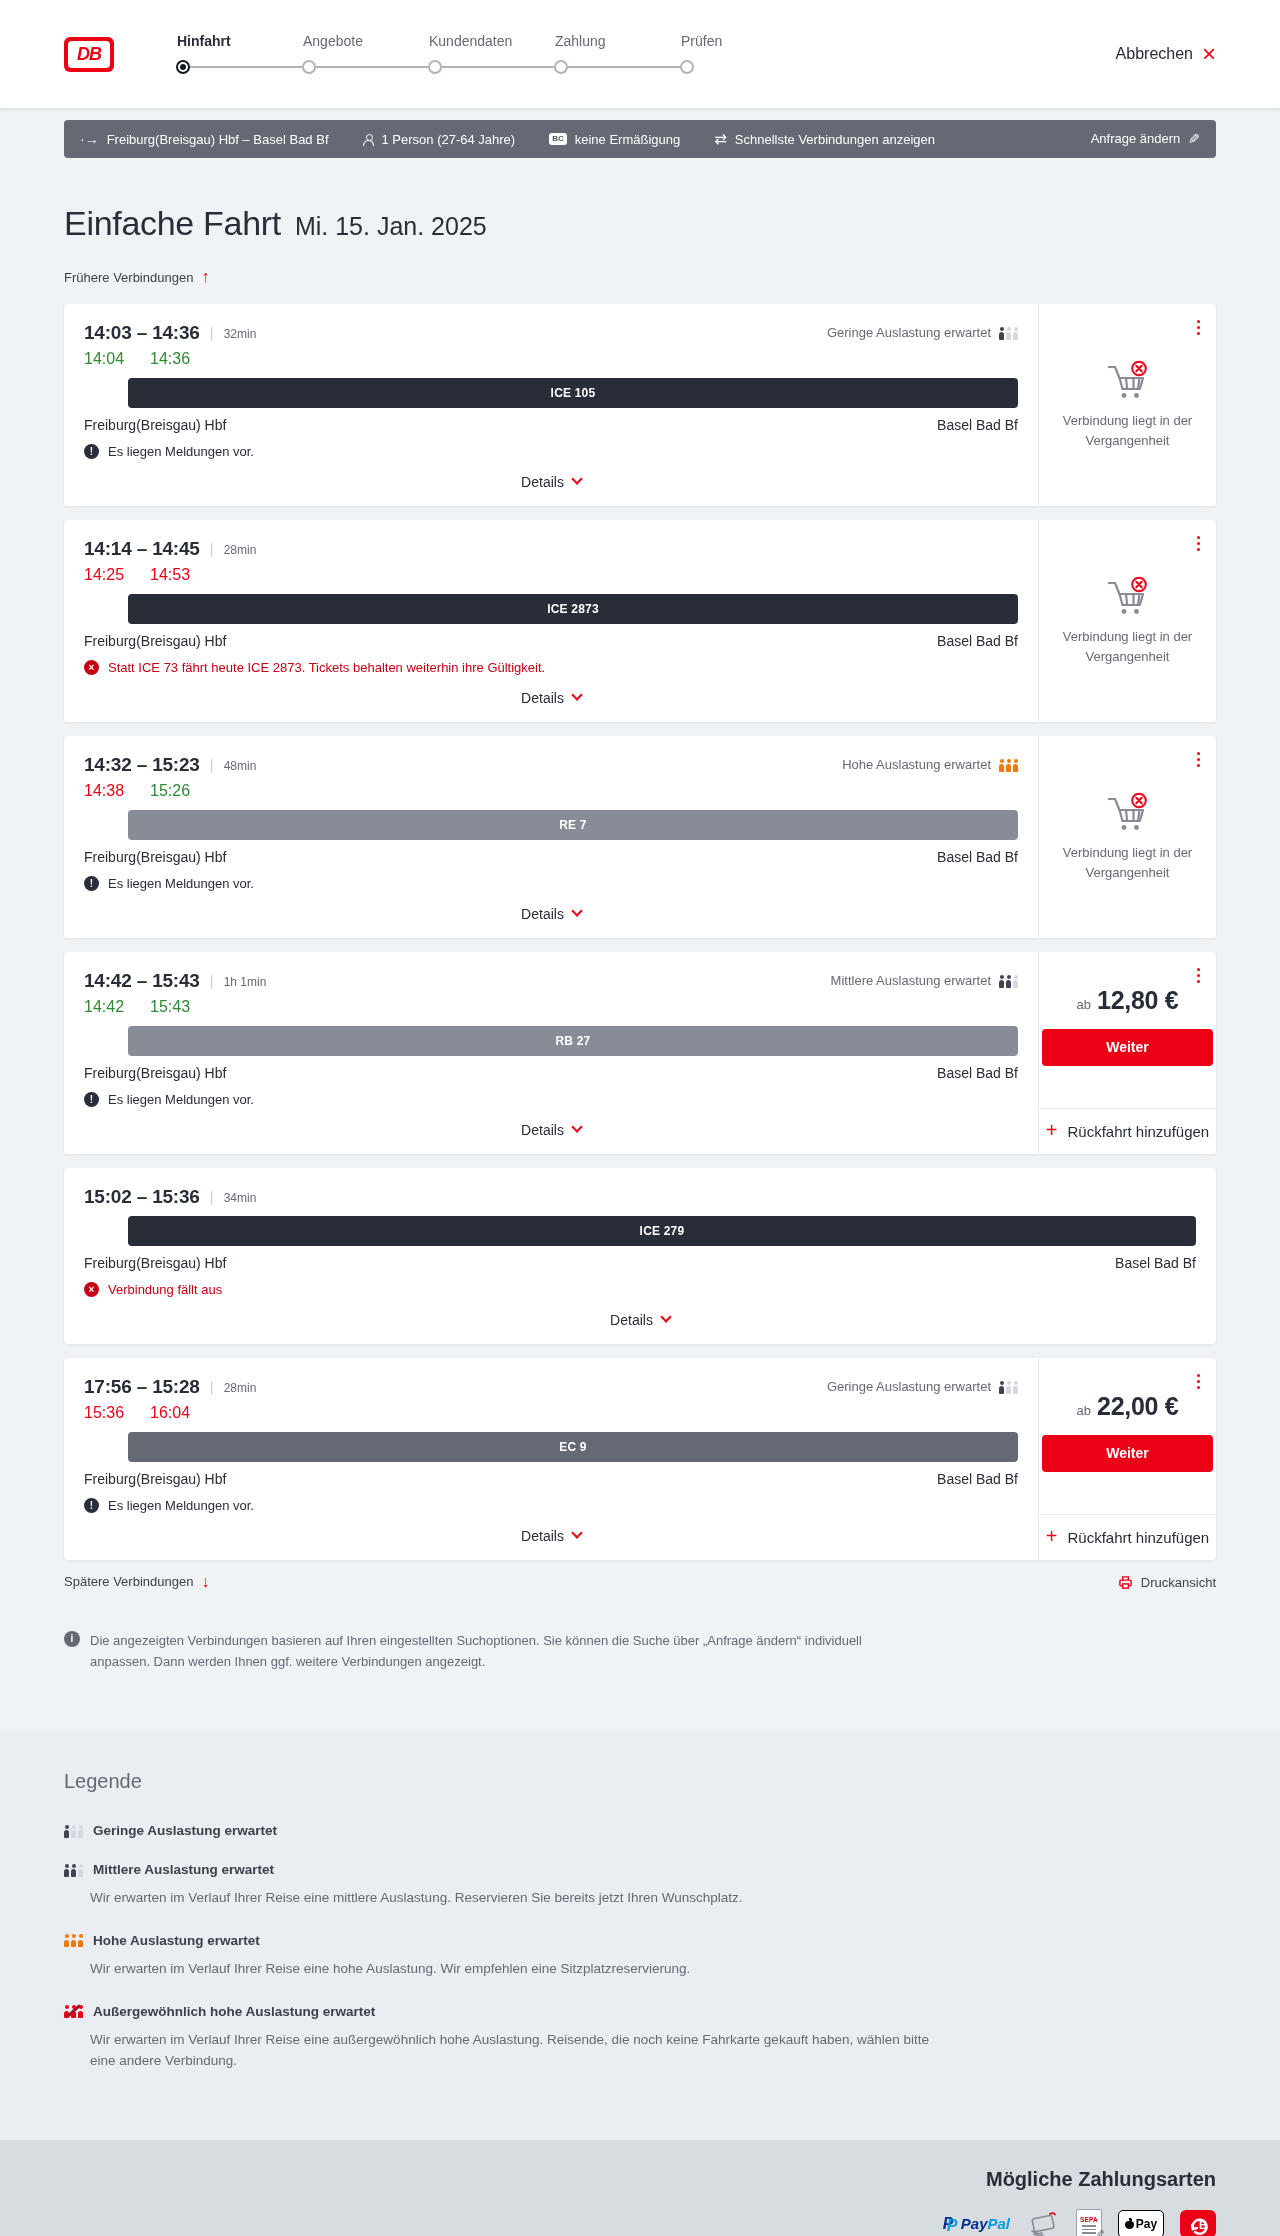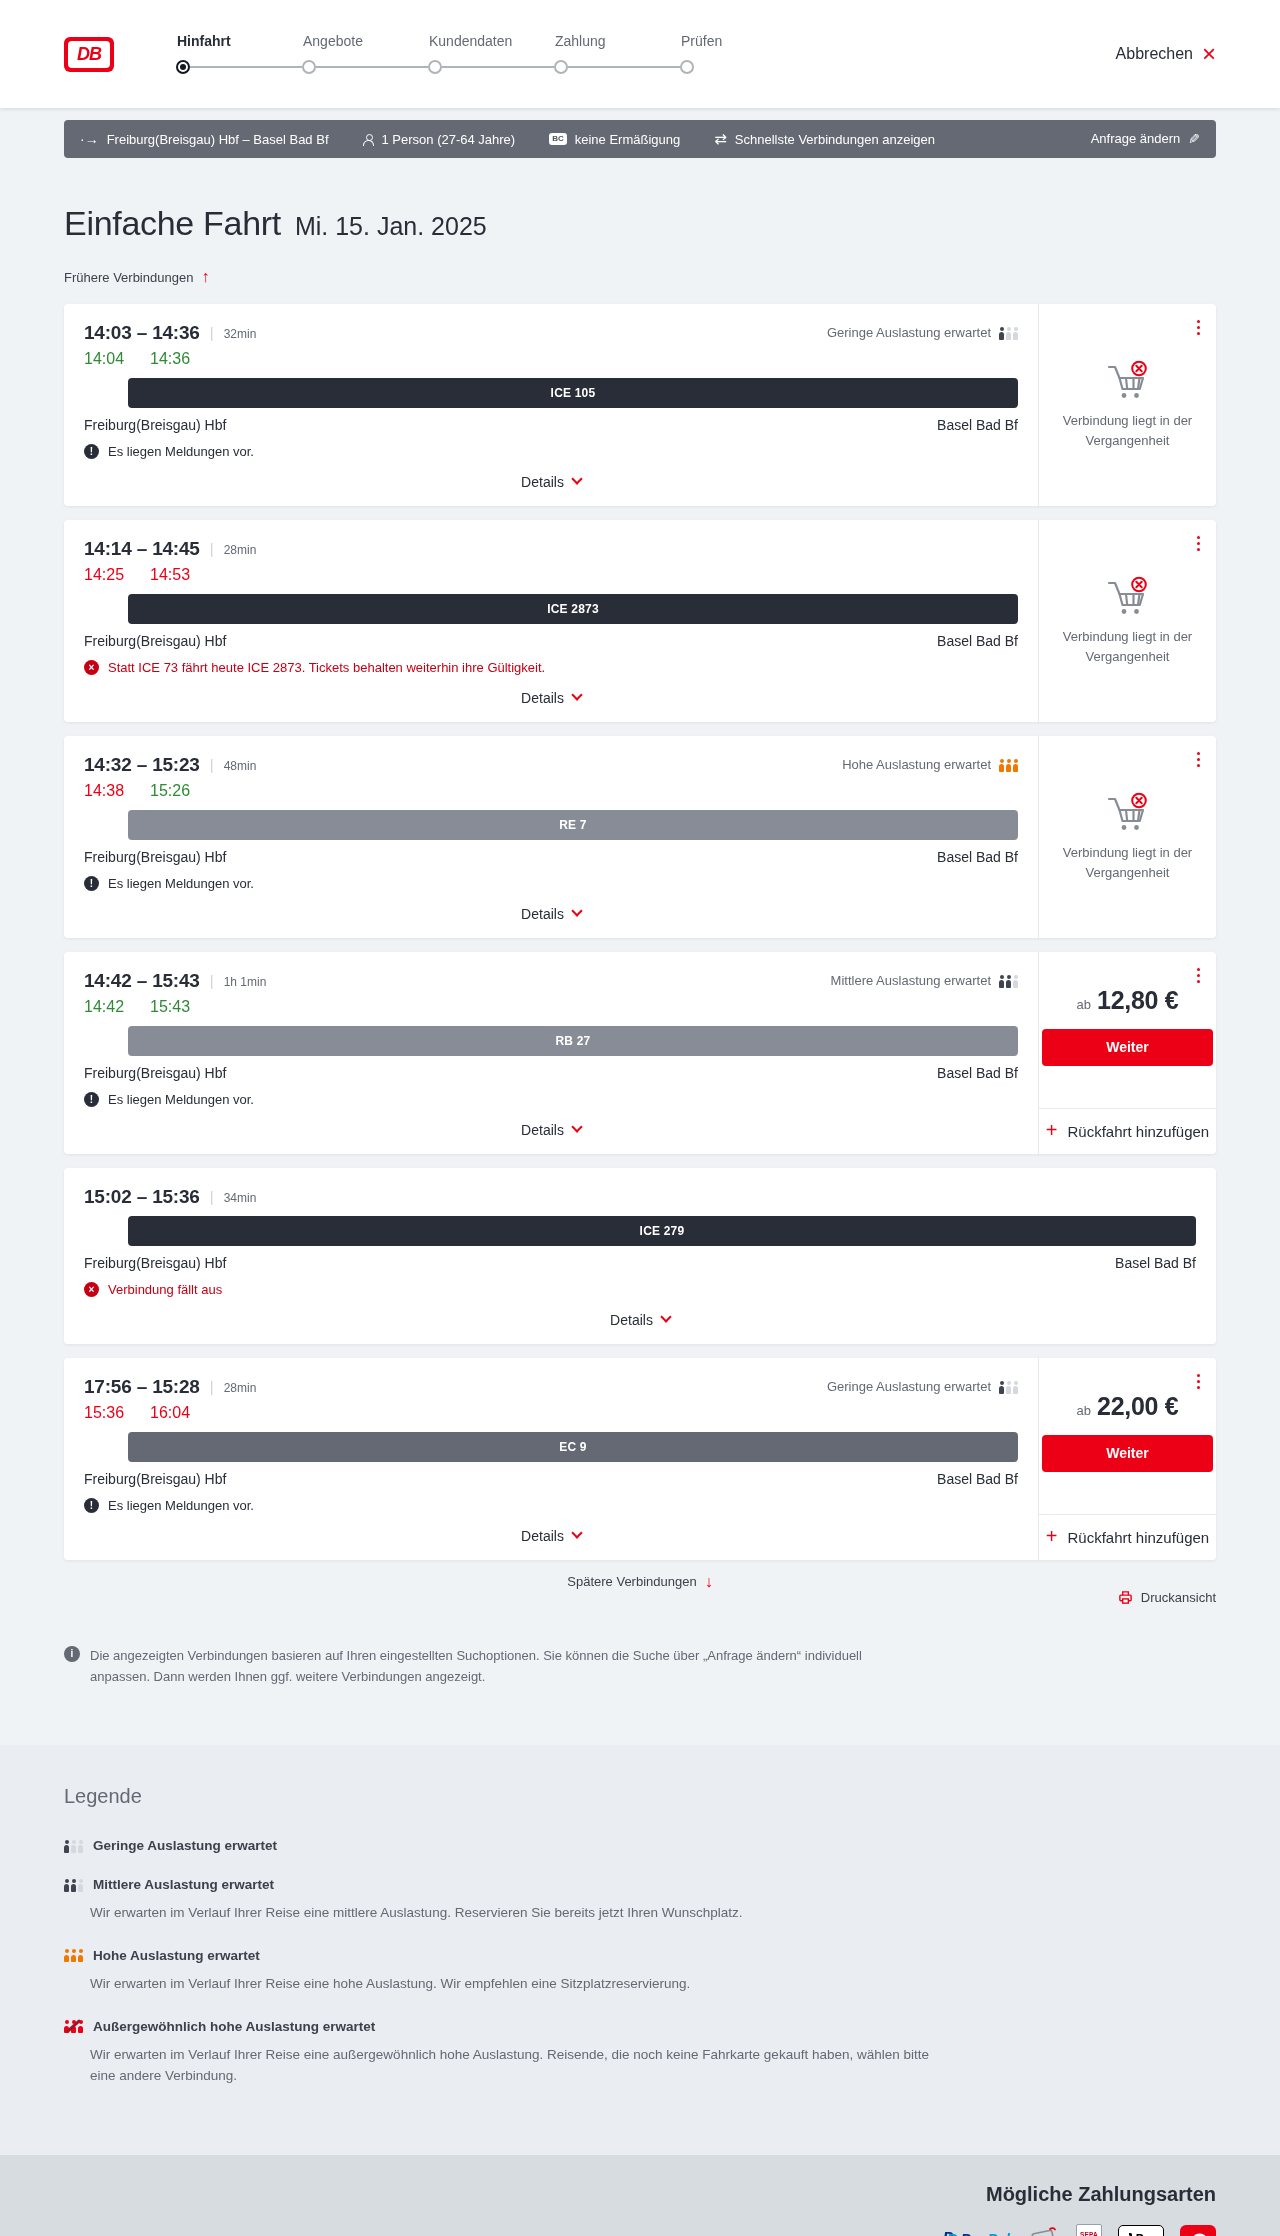--- a/index.html
+++ b/index.html
@@ -128,21 +128,21 @@
     margin-top:14px; width:171px; height:37px; background:#ec0016; color:#fff; border:none; border-radius:4px;
     font-family:inherit; font-size:14px; font-weight:700; cursor:pointer;
   }
   .side-return {
     border-top:1px solid #e8ebee; height:46px; display:flex; align-items:center; justify-content:center;
     gap:10px; cursor:pointer; font-size:15px; color:#282d37;
   }
   .side-return .plus { color:#ec0016; font-size:20px; font-weight:400; line-height:1; margin-top:-2px; }
 
   
-  .below-row { display:flex; align-items:center; margin-top:0;flex-direction:column; }
+  .below-row { display:flex; align-items:flex-end; margin-top:0; }
   .print-link { margin-left:auto; display:flex; align-items:center; gap:8px; font-size:13px; color:#3c414b; cursor:pointer; }
   .note { margin-top:40px; display:flex; gap:10px; max-width:820px; padding-bottom:58px; }
   .note-icon { width:16px; height:16px; border-radius:50%; background:#646973; color:#fff; font-size:10px; font-weight:700;
                display:flex; align-items:center; justify-content:center; flex:0 0 auto; margin-top:1px; }
   .note-text { font-size:13px; color:#646973; line-height:1.65; }
 
   
   .legend-section { background:#eaedf1; padding:40px 0 44px; }
   .legend-title { font-size:20px; font-weight:400; color:#646973; margin-bottom:30px; }
   .legend-item { margin-bottom:24px; }

